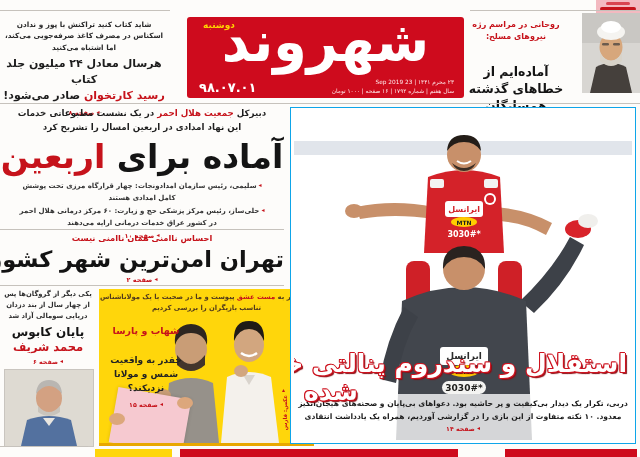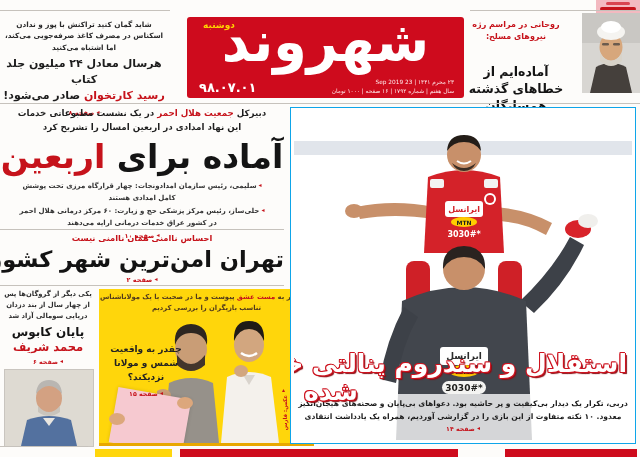--- a/index.html
+++ b/index.html
@@ -116,21 +116,21 @@
 
   <div class="abs" id="site-url">www.shahrvandonline.ir</div>
   <div class="abs" id="corner-banner">
     <div class="swirl"></div>
     <div class="swirl2"></div>
   </div>
   <div class="hr" style="top:10px;left:0;width:170px;"></div>
   <div class="hr" style="top:10px;left:470px;width:170px;"></div>
 
   <div class="abs" id="topleft">
-    <div class="kick">شاید گمان کنید تراکنش با پوز و ندادن اسکناس در مصرف کاغذ صرفه‌جویی می‌کند، اما اشتباه می‌کنید</div>
+    <div class="kick">شاید کتاب کنید تراکنش با پوز و ندادن اسکناس در مصرف کاغذ صرفه‌جویی می‌کند، اما اشتباه می‌کنید</div>
     <div class="hl">
       <span>هرسال معادل ۲۴ میلیون جلد کتاب</span><br>
       <span class="red">رسید کارتخوان</span>
       <span>صادر می‌شود!</span>
     </div>
     <div class="pr pageref"><span class="mk">◂</span><span>صفحه ۸</span></div>
   </div>
 
   <div class="abs" id="masthead">
     <div id="mh-weekday">دوشنبه</div>
@@ -228,20 +228,21 @@
         <path d="M84 42 Q92 48 100 42" stroke="#fff" stroke-width="2.4" fill="none"></path>
         <path d="M64 132 L70 66 Q92 56 114 66 L122 132 Z" fill="#f4f1ec"></path>
         <path d="M86 64 L92 74 L98 64 Z" fill="#d9d4cd"></path>
         <ellipse cx="84" cy="60" rx="7" ry="6" fill="#d2a67f"></ellipse>
       </svg>
     </div>
     <div id="pink-paper"></div>
     <div class="hand" style="left:10px;bottom:18px;"></div>
     <div class="hand" style="left:78px;bottom:34px;"></div>
     <div id="cin-text">
+      <div class="hl-red">شهاب و پارسا</div>
       <div class="hl">چقدر به واقعیت شمس و مولانا نزدیکند؟</div>
       <div class="pr pageref"><span class="mk">◂</span><span>صفحه ۱۵</span></div>
     </div>
   </div>
 
   <div class="abs" id="photo-frame">
     <div id="photo-credit">
       <span class="mk">▾</span><span>عکس: فارس</span>
     </div>
     <div id="photo">

